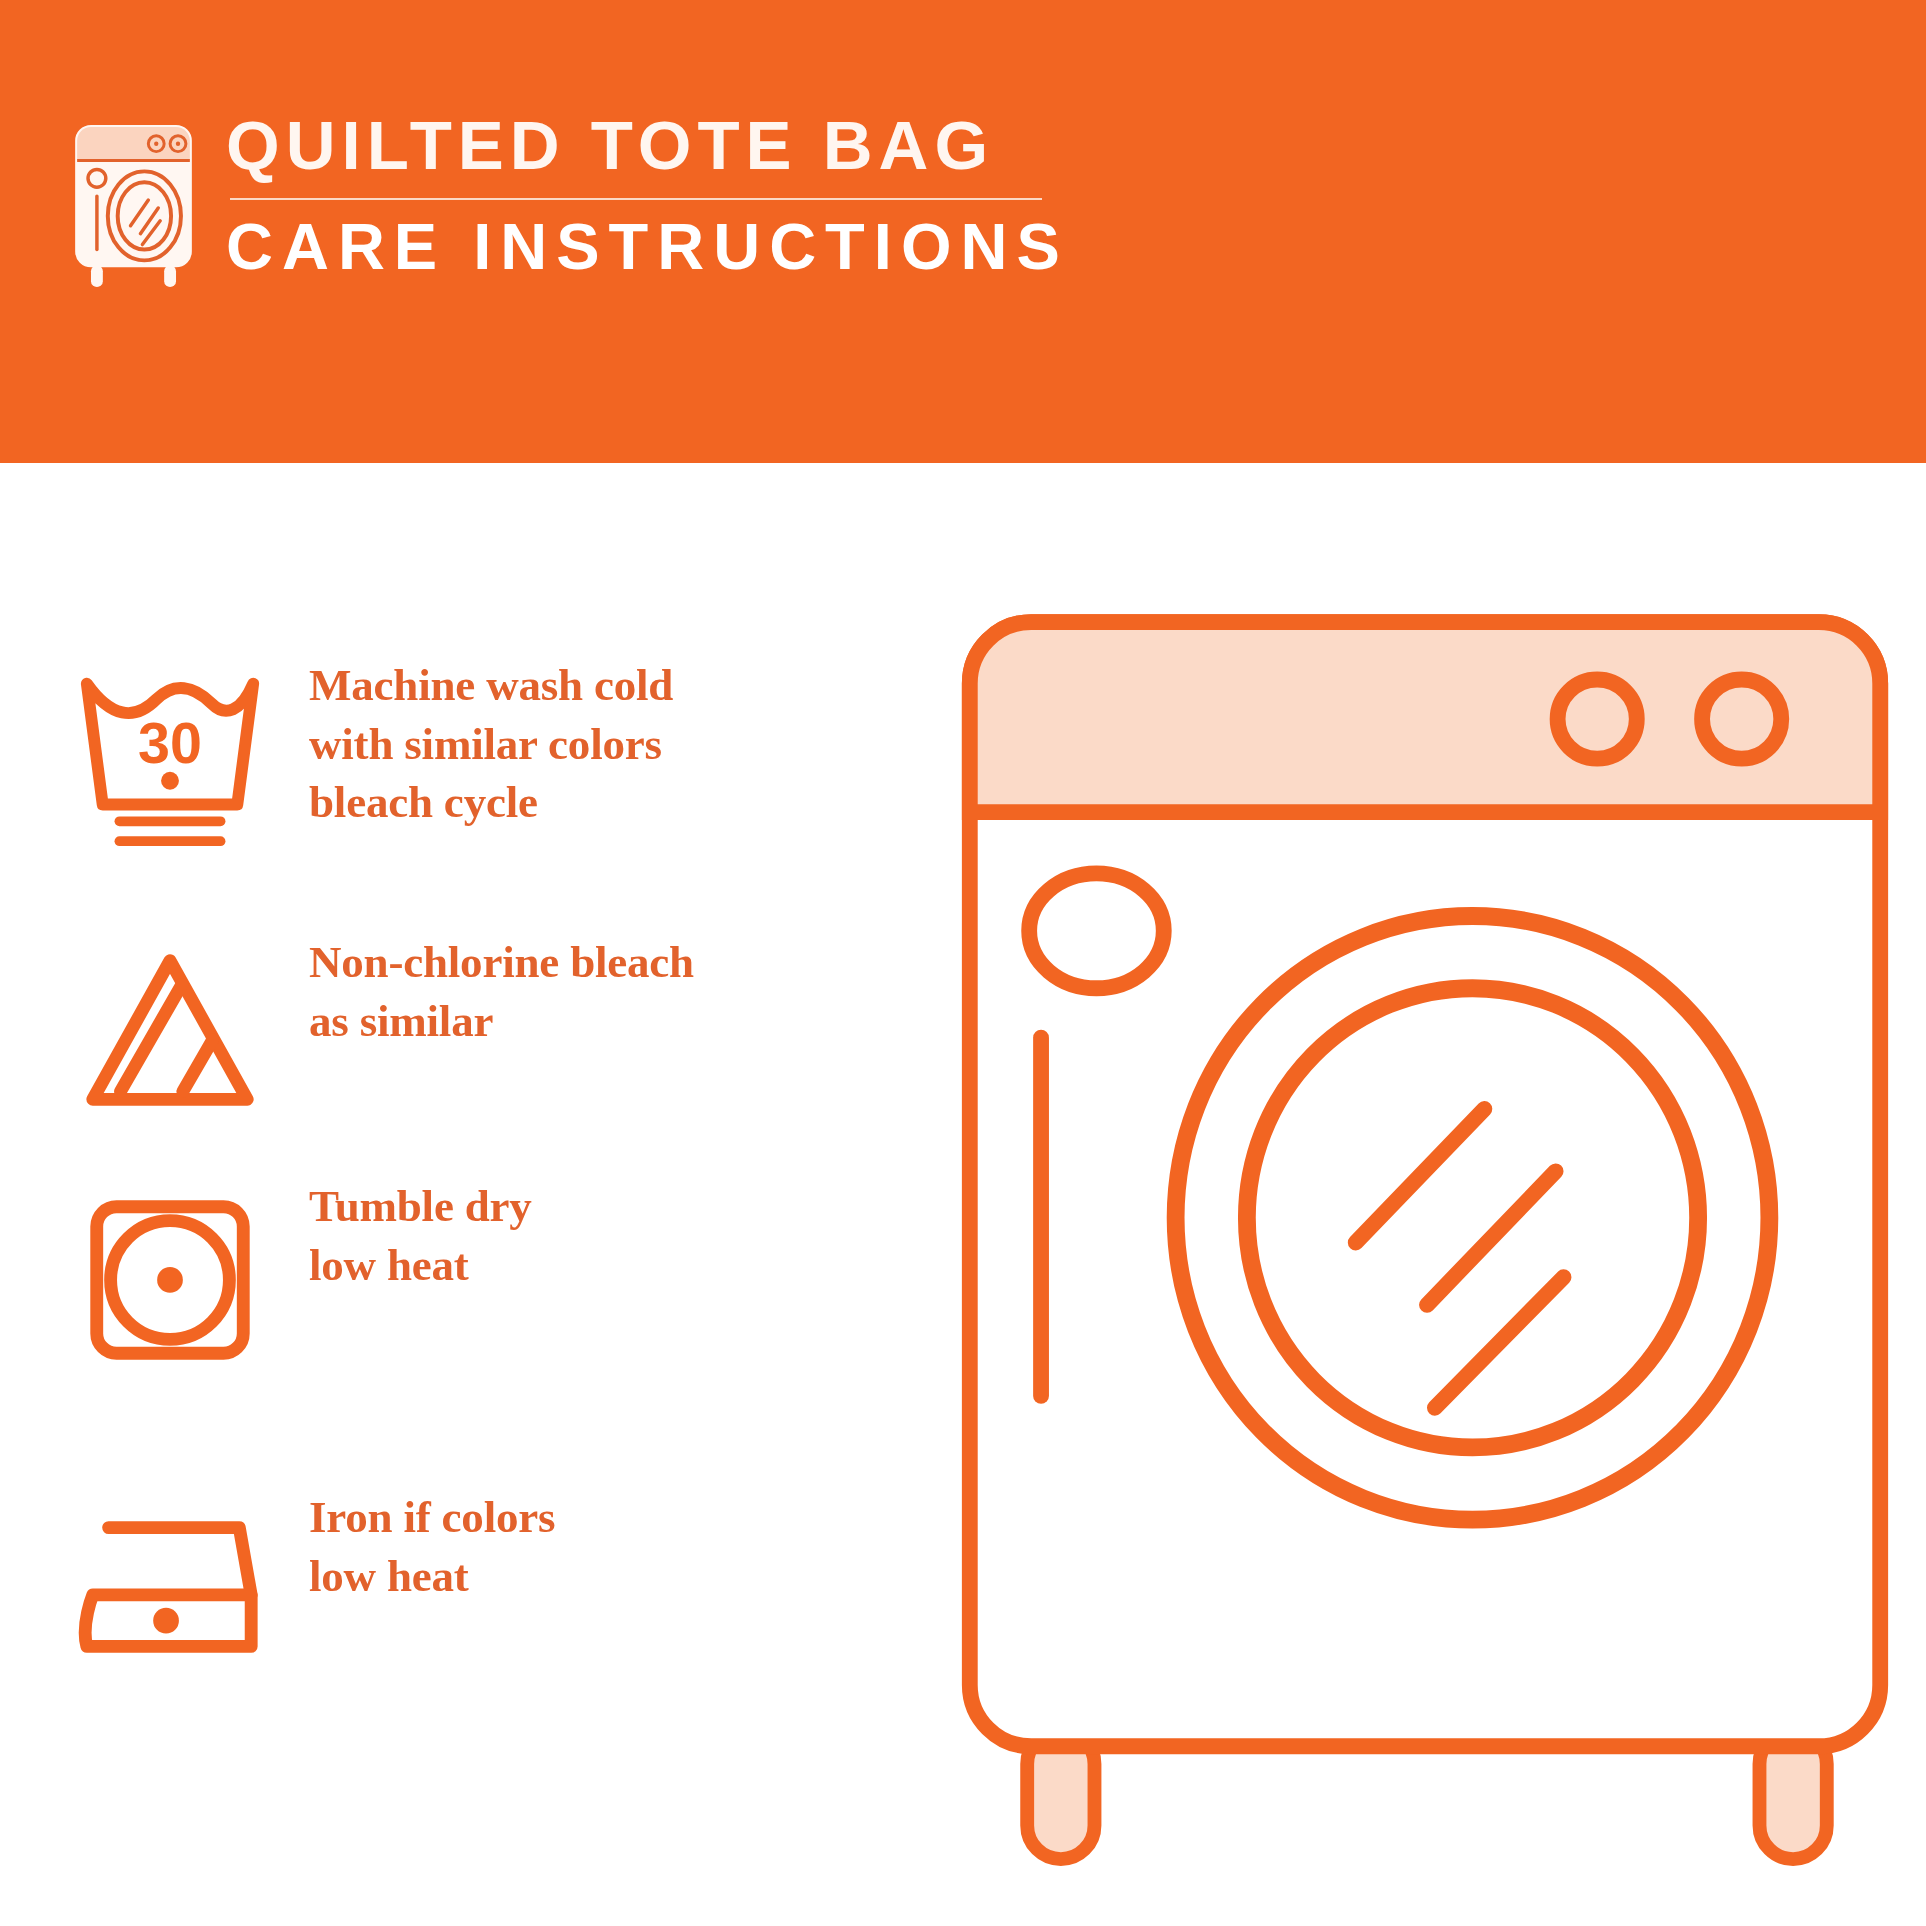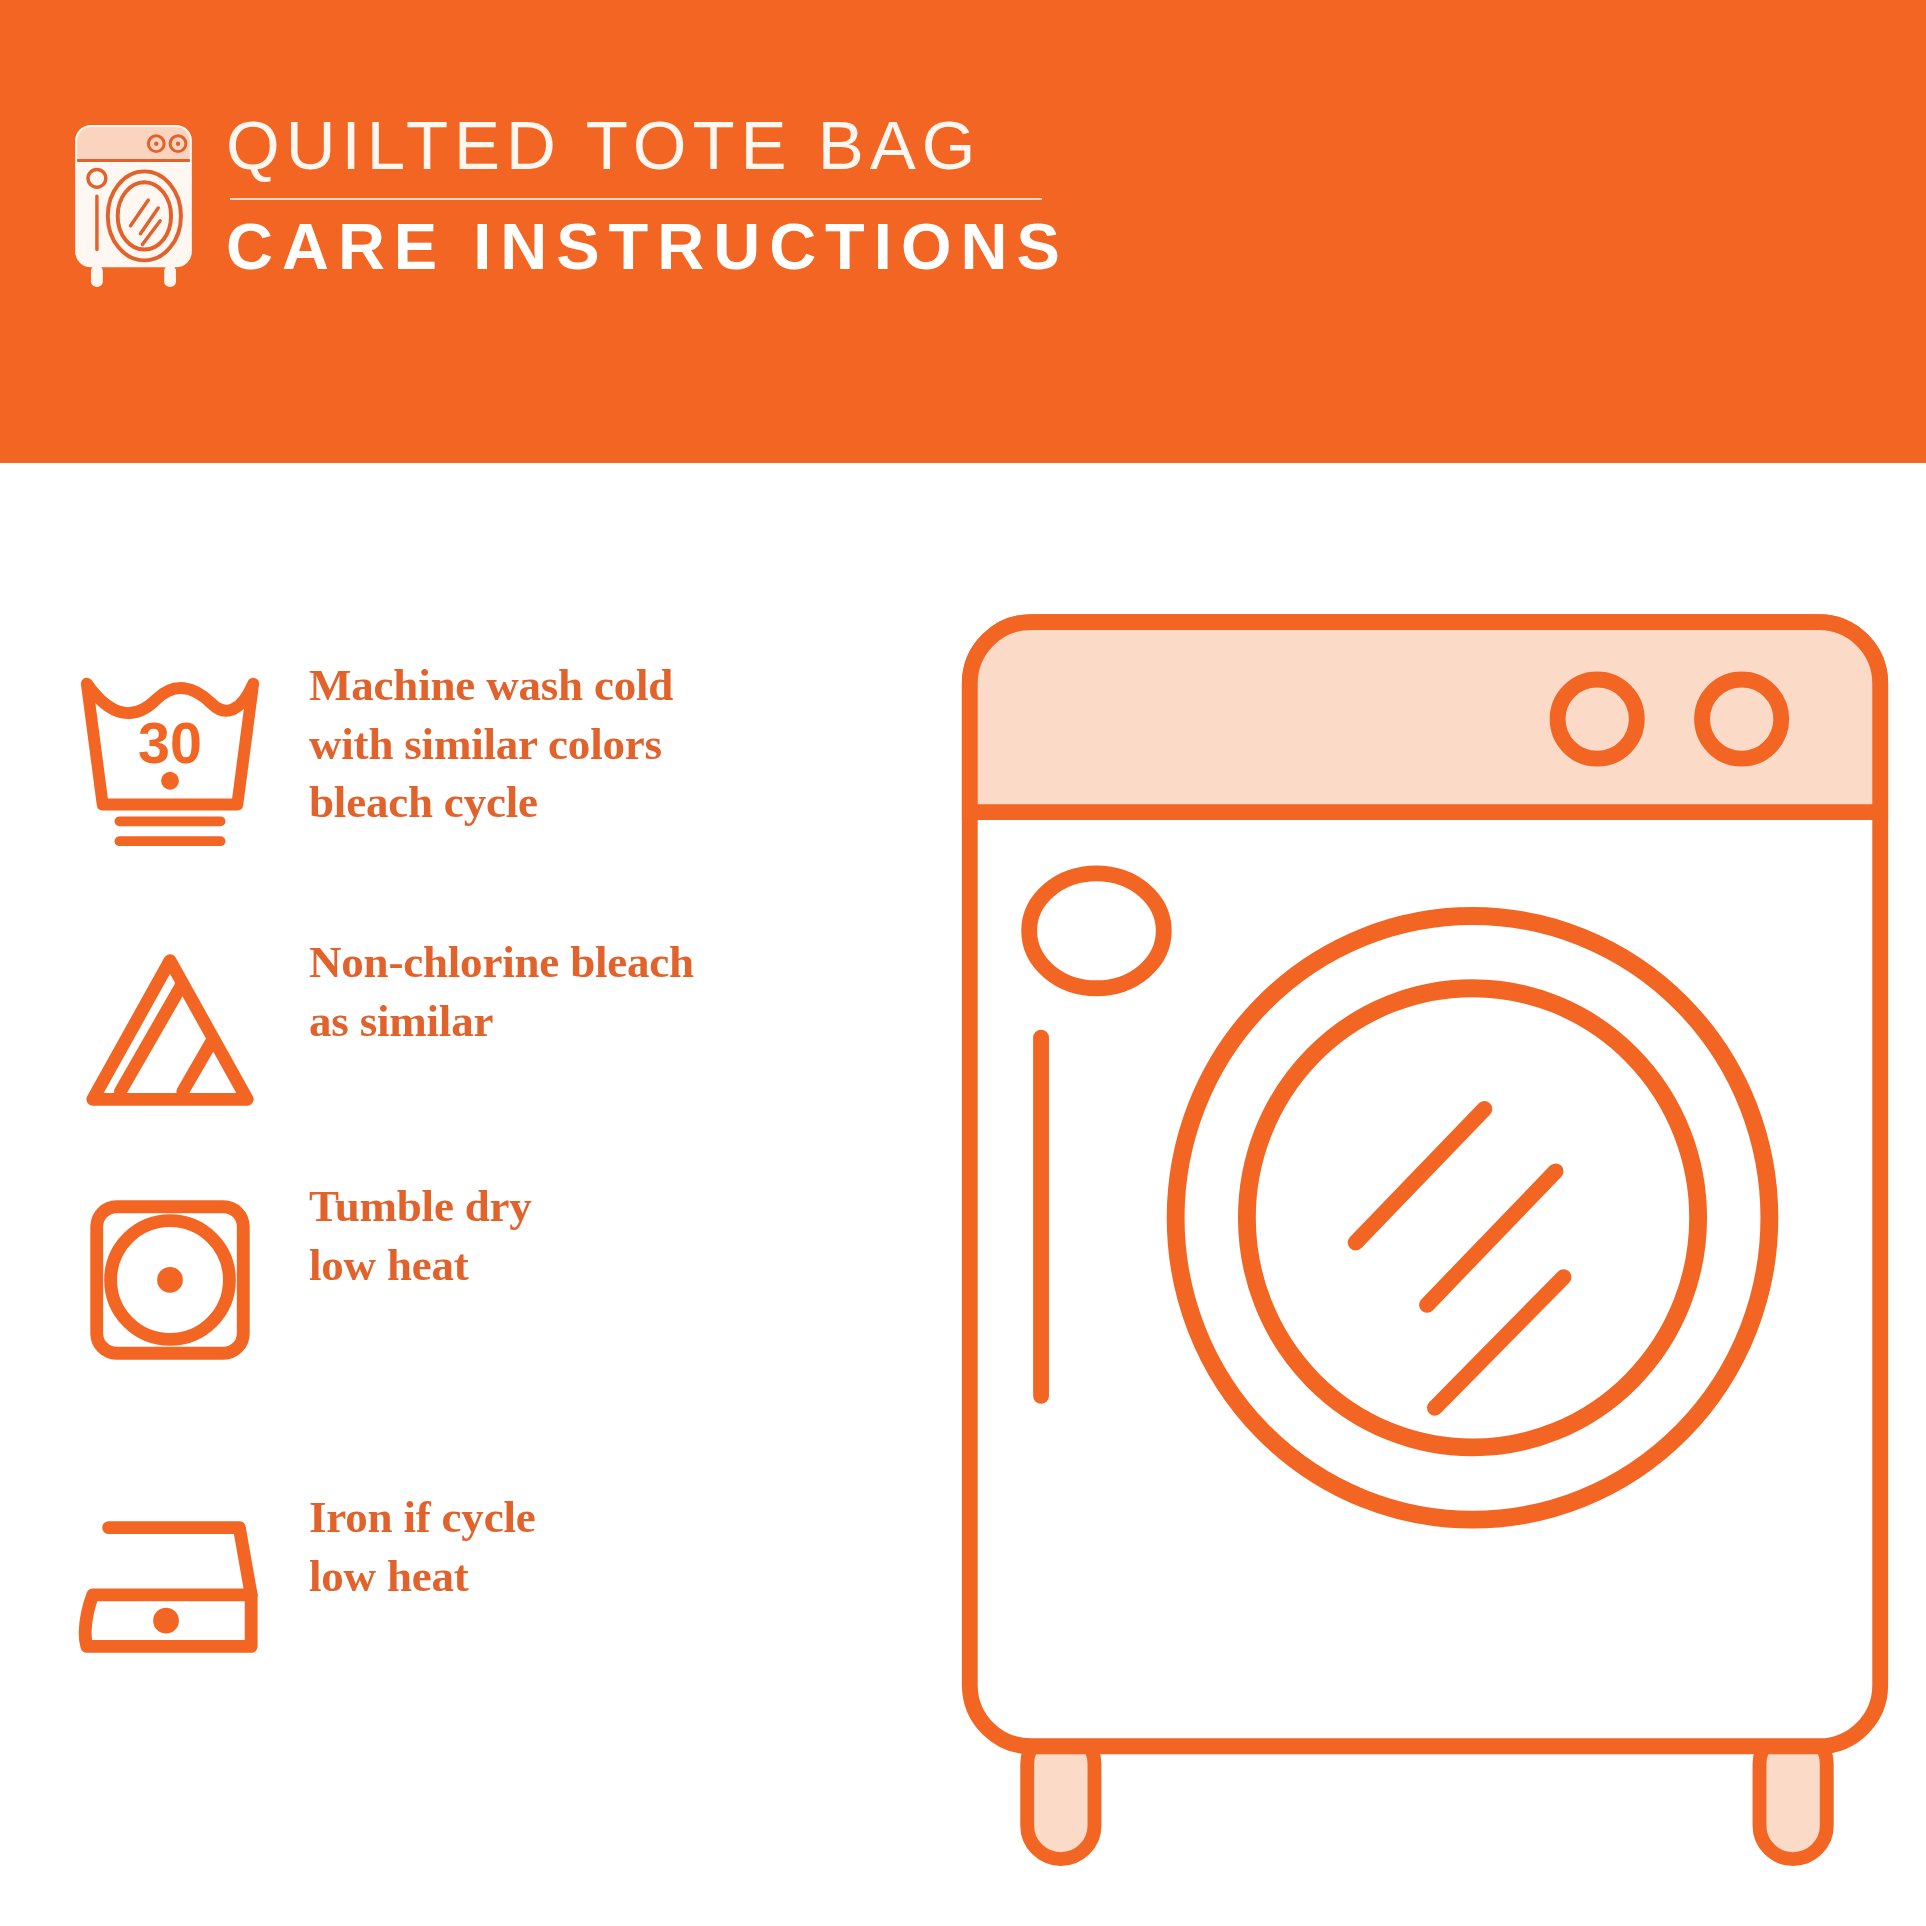--- a/index.html
+++ b/index.html
@@ -47,21 +47,21 @@
   .header-text {
     flex: 1 1 auto;
     display: flex;
     flex-direction: column;
     justify-content: flex-start;
   }
   .title-main {
     color: #FFF6F0;
     font-family: "Liberation Sans", sans-serif;
     font-size: 69px;
-    font-weight: 400;
+    font-weight: 700;
     letter-spacing: 6px;
     line-height: 1.0;
     white-space: nowrap;
     padding-bottom: 12px;
   }
   .title-rule {
     height: 2px;
     background: #FBD9C6;
     width: 812px;
     margin: 6px 0 14px 4px;
@@ -225,21 +225,21 @@
       <div class="care-icon">
         <svg viewBox="0 0 200 200" width="198" height="198" xmlns="http://www.w3.org/2000/svg">
 
           <path d="M38 40 L170 40 L182 108" fill="none" stroke="#F26522" stroke-width="13" stroke-linecap="round" stroke-linejoin="round"></path>
 
           <path d="M182 108 L22 108 C22 108 10 138 16 160 L182 160 Z" fill="none" stroke="#F26522" stroke-width="13" stroke-linejoin="round" stroke-linecap="round"></path>
           <circle cx="96" cy="134" r="13" fill="#F26522"></circle>
         </svg>
       </div>
       <div class="care-text">
-        <div>Iron if cycle</div>
+        <div>Iron if colors</div>
         <div>low heat</div>
       </div>
     </div>
 
   </div>
 
   <div class="washer">
     <svg viewBox="0 0 960 1320" width="950" height="1307" xmlns="http://www.w3.org/2000/svg">
 
       <g>

